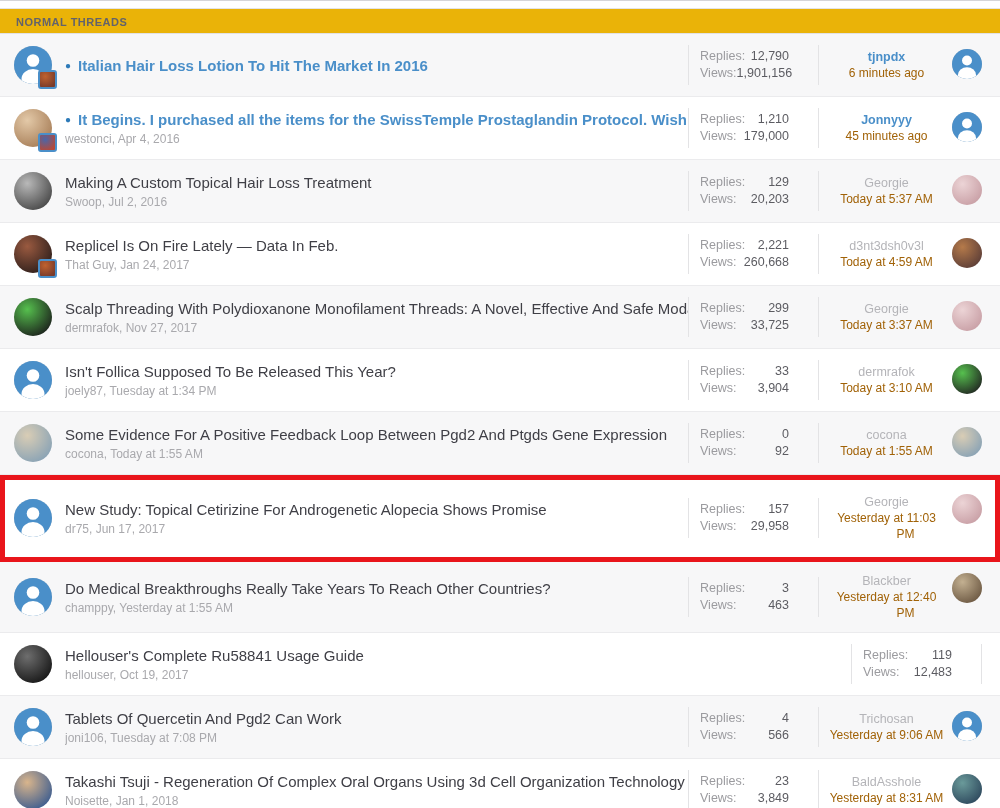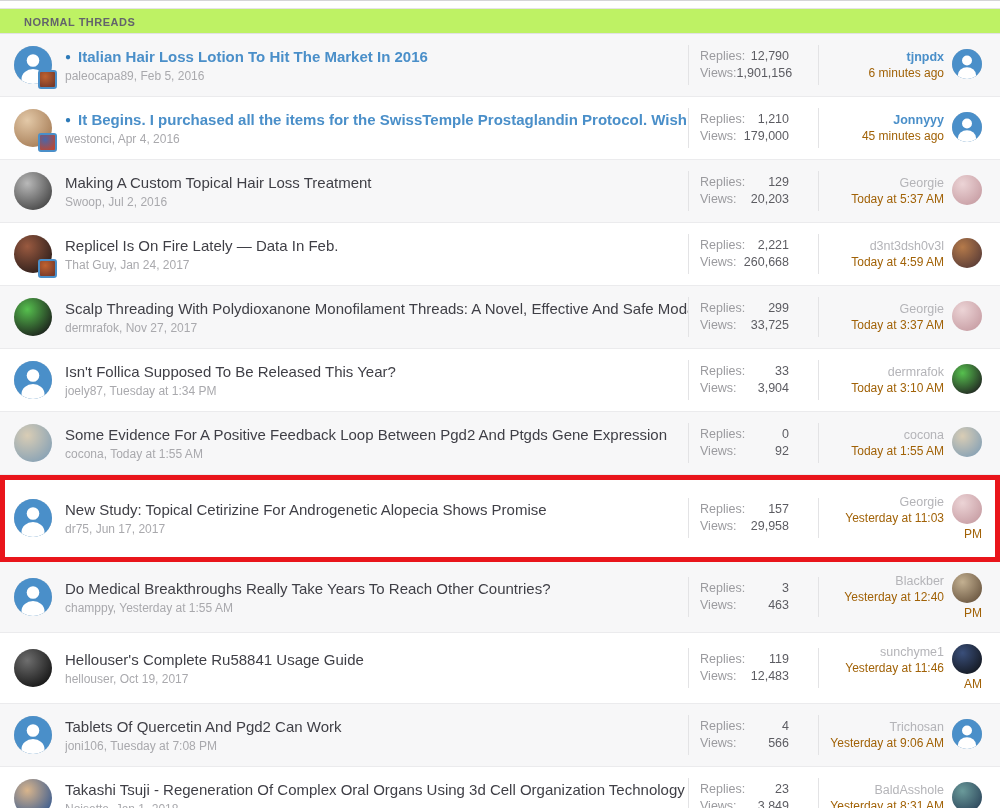--- a/index.html
+++ b/index.html
@@ -7,23 +7,23 @@
   body {
     width: 1000px; height: 808px;
     background: #e9e9ea;
     font-family: "Liberation Sans", sans-serif;
     overflow: hidden;
   }
   .page { background: #ffffff; border-top: 1px solid #d5d5d8; }
   .top-strip { height: 7px; background: #ffffff; }
   .section-header {
     height: 26px; line-height: 26px;
-    background: #bef264; color: #63636b;
+    background: #eab308; color: #63636b;
     font-size: 11px; font-weight: bold; letter-spacing: 0.5px;
-    padding-left: 24px;
+    padding-left: 16px;
     border-top: 1px solid #e4e4e6;
     border-bottom: 1px solid #e2e2e4;
   }
   .row {
     position: relative;
     display: flex; align-items: center;
     min-height: 60px;
     padding: 11px 18px 11px 14px;
     background: #ffffff;
     border-bottom: 1px solid #ebebed;
@@ -57,21 +57,21 @@
     flex: none; width: 131px; align-self: center;
     border-left: 1px solid #e3e3e5; border-right: 1px solid #e3e3e5;
     padding: 3px 29px 3px 11px;
     font-size: 12.5px;
   }
   .stat-row { display: flex; justify-content: space-between; line-height: 17px; }
   .stat-label { color: #9b9b9f; }
   .stat-value { color: #5c5c62; }
   .lastpost {
     flex: none; width: 153px; margin-left: 10px;
-    text-align: right; font-size: 12.5px; line-height: 16px;
+    text-align: center; font-size: 12.5px; line-height: 16px;
   }
   .lp-avatar {
     float: right; width: 30px; height: 30px; margin-left: 8px;
     border-radius: 50%; overflow: hidden; background: #cccccc; cursor: pointer;
   }
   .lp-name { color: #b4b4b8; cursor: pointer; }
   .row.unread .lp-name { color: var(--accent, #4a8fc9); font-weight: bold; }
   .lp-time { color: #a16207; font-size: 12px; cursor: pointer; }
 </style>
 </head>
@@ -91,21 +91,20 @@
           <circle cx="19" cy="14.5" r="6.3" fill="#ffffff"></circle>
           <ellipse cx="19" cy="33" rx="11.5" ry="10" fill="#ffffff"></ellipse>
         </svg>
       </div>
       <div class="mini-avatar" style="background: radial-gradient(circle at 35% 30%, rgb(192, 98, 47) 0%, rgb(122, 59, 42) 80%);"></div>
     </div>
     <div class="main">
       <div class="title-line">
         <span class="bullet"></span><a class="title">Italian Hair Loss Lotion To Hit The Market In 2016</a>
       </div>
-      <div class="author">paleocapa89, Feb 5, 2016</div>
     </div>
     <div class="stats">
       <div class="stat-row">
         <span class="stat-label">Replies:</span>
         <span class="stat-value">12,790</span>
       </div>
       <div class="stat-row">
         <span class="stat-label">Views:</span>
         <span class="stat-value">1,901,156</span>
       </div>
@@ -411,27 +410,20 @@
     <div class="stats">
       <div class="stat-row">
         <span class="stat-label">Replies:</span>
         <span class="stat-value">119</span>
       </div>
       <div class="stat-row">
         <span class="stat-label">Views:</span>
         <span class="stat-value">12,483</span>
       </div>
     </div>
-    <div class="lastpost">
-      <div class="lp-avatar" style="background: radial-gradient(circle at 35% 30%, rgb(58, 79, 122) 0%, rgb(21, 26, 36) 80%);">
-        
-      </div>
-      <div class="lp-name">sunchyme1</div>
-      <div class="lp-time">Yesterday at 11:46 AM</div>
-    </div>
   </div>
 
   <div class="row alt">
     <div class="avatar-wrap">
       <div class="avatar">
         <svg viewBox="0 0 38 38" aria-hidden="true">
           <rect class="avatar-bg" width="38" height="38"></rect>
           <circle cx="19" cy="14.5" r="6.3" fill="#ffffff"></circle>
           <ellipse cx="19" cy="33" rx="11.5" ry="10" fill="#ffffff"></ellipse>
         </svg>

